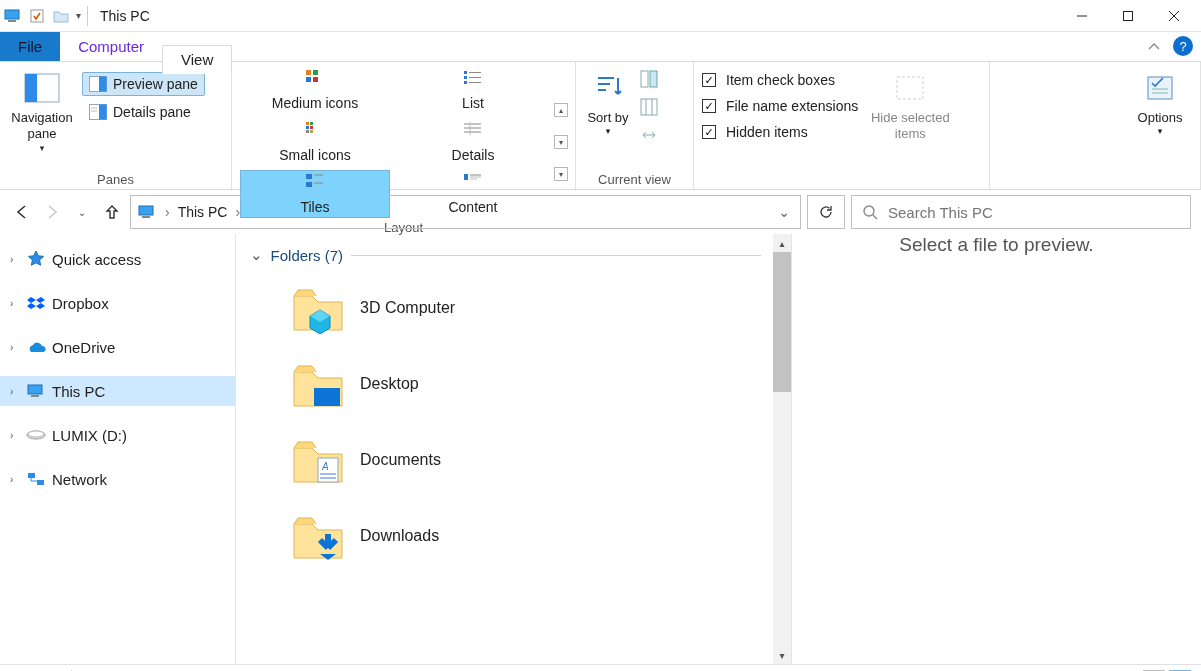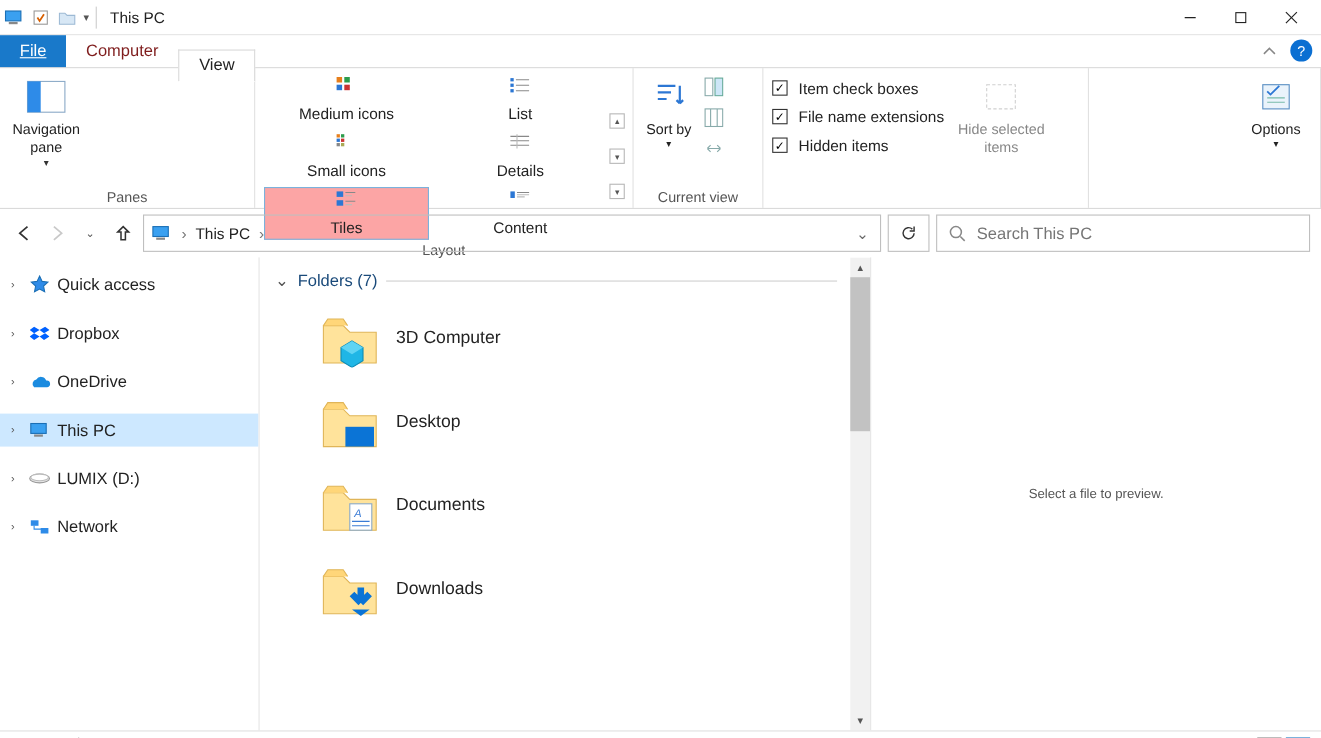--- a/index.html
+++ b/index.html
@@ -11,42 +11,42 @@
 .tb-qat .qat-icon { width: 18px; height: 18px; display: flex; align-items: center; justify-content: center; }
 .tb-divider { width: 1px; height: 20px; background: #ccc; margin: 0 6px; }
 .tb-title { margin-left: 6px; font-size: 14px; }
 .tb-spacer { flex: 1; }
 .tb-winbtn { width: 46px; height: 30px; display: flex; align-items: center; justify-content: center; }
 .tb-winbtn svg { width: 12px; height: 12px; }
 
 
 .menutabs { height: 30px; display: flex; align-items: stretch; border-bottom: 1px solid #dadada; position: relative; }
 .tab { padding: 0 18px; display: flex; align-items: center; font-size: 15px; cursor: default; }
-.tab.file { background: #1979ca; color: #ffffff; text-decoration: underline; }
-.tab.computer { color: #7f1d1d; }
+.tab.file { background: #1979ca; color: #0f172a; }
+.tab.computer { color: #6d28d9; }
 .tab.active { background: #fff; border: 1px solid #dadada; border-bottom-color: #fff; position: relative; top: 13px; }
 .menutabs .collapse { margin-left: auto; padding: 0 8px; display: flex; align-items: center; color: #7a7a7a; }
 .menutabs .help { width: 20px; height: 20px; border-radius: 50%; background: #0b6fd2; color: #fff; display: flex; align-items: center; justify-content: center; font-size: 13px; margin: 4px 8px 0 4px; }
 
 
 .ribbon { height: 128px; display: flex; border-bottom: 1px solid #dadada; background: #fff; }
 .group { border-right: 1px solid #e1e1e1; padding: 4px 8px 2px 8px; display: flex; flex-direction: column; }
 .group-body { flex: 1; display: flex; gap: 6px; align-items: flex-start; }
 .group-label { text-align: center; font-size: 13px; color: #555; padding: 2px 0 0 0; }
 .bigbtn { display: flex; flex-direction: column; align-items: center; justify-content: flex-start; width: 68px; height: 94px; padding-top: 4px; text-align: center; font-size: 13px; line-height: 1.25; }
 .bigbtn .ic { width: 36px; height: 36px; display: flex; align-items: center; justify-content: center; margin-bottom: 4px; }
 .smallbtn { display: flex; align-items: center; gap: 6px; font-size: 14px; padding: 2px 6px; border: 1px solid transparent; border-radius: 2px; }
 .smallbtn.active { background: #cde6f7; border-color: #7bb2dc; }
 .smallbtn .ic { width: 18px; height: 18px; display: flex; align-items: center; justify-content: center; }
 .vcol { display: flex; flex-direction: column; gap: 4px; }
 
 .layout-list { display: grid; grid-template-columns: auto auto; gap: 4px 8px; }
 .lay-item { display: flex; align-items: center; gap: 8px; padding: 2px 6px; border: 1px solid transparent; width: 150px; font-size: 14px; flex-direction: column; }
 .lay-item .ic { width: 20px; height: 18px; }
-.lay-item.active { background: #fca5a5; border-color: #7bb2dc; }
+.lay-item.active { background: #7dd3fc; border-color: #7bb2dc; }
 .lay-spinner { display: flex; flex-direction: column; justify-content: space-between; height: 82px; padding: 2px 0; }
 .lay-spinner .spin { width: 14px; height: 14px; border: 1px solid #b7b7b7; display: flex; align-items: center; justify-content: center; font-size: 8px; color: #555; }
 
 .cv-col { display: flex; flex-direction: column; gap: 6px; align-items: flex-start; }
 .cv-sm { width: 22px; height: 22px; border: 1px solid transparent; display: flex; align-items: center; justify-content: center; }
 
 .chk-col { display: flex; flex-direction: column; gap: 10px; padding-top: 6px; }
 .chk { display: flex; align-items: center; gap: 10px; font-size: 14px; }
 .chk .box { width: 14px; height: 14px; border: 1px solid #333; display: flex; align-items: center; justify-content: center; font-size: 11px; color: #000; }
 
@@ -75,21 +75,21 @@
 .content { flex: 1; display: flex; }
 .listpane { flex: 1; position: relative; padding: 12px 0 0 14px; overflow: hidden; }
 .section-hdr { display: flex; align-items: center; gap: 8px; color: #1a4a7a; font-size: 15px; padding-bottom: 6px; }
 .section-hdr .line { flex: 1; height: 1px; background: #d0d0d0; margin-right: 30px; }
 .tile { display: flex; align-items: center; gap: 14px; padding: 10px 4px 10px 40px; font-size: 16px; }
 .tile .fic { width: 56px; height: 56px; display: flex; align-items: center; justify-content: center; position: relative; }
 .vscroll { position: absolute; right: 0; top: 0; width: 18px; bottom: 0; background: #f1f1f1; display: flex; flex-direction: column; }
 .vscroll .ar { height: 18px; display: flex; align-items: center; justify-content: center; color: #555; font-size: 10px; }
 .vscroll .thumb { background: #c2c2c2; flex: 0 0 140px; margin-top: 0; }
 
-.preview { width: 410px; border-left: 1px solid #e5e5e5; display: flex; align-items: center; justify-content: center; color: #555; font-size: 12px; }
+.preview { width: 410px; border-left: 1px solid #e5e5e5; display: flex; justify-content: center; color: #555; font-size: 19px; }
 
 
 .status { height: 28px; border-top: 1px solid #e0e0e0; display: flex; align-items: center; padding: 0 10px; font-size: 14px; color: #1a4a7a; }
 .status .sep { width: 1px; height: 18px; background: #d4d4d4; margin: 0 8px; }
 .status .sp { flex: 1; }
 .status .vbtn { width: 22px; height: 18px; border: 1px solid #bcbcbc; margin-left: 4px; display: flex; align-items: center; justify-content: center; }
 .status .vbtn.active { background: #cde6f7; border-color: #7bb2dc; }
 
 
 svg { display: block; }
@@ -158,20 +158,42 @@
       <div class="bigbtn">
         <span class="ic">
           <svg width="36" height="30" viewBox="0 0 36 30">
               <rect x="1" y="1" width="34" height="28" fill="#fff" stroke="#8aa9c7"></rect>
               <rect x="1" y="1" width="12" height="28" fill="#2e8be8"></rect>
             </svg>
         </span>
         <span>Navigation pane</span>
         <span style="font-size:9px;color:#333;">▾</span>
       </div>
+      <div class="vcol" style="margin-top:6px;">
+        <div class="smallbtn active">
+          <span class="ic">
+              <svg width="18" height="16" viewBox="0 0 18 16">
+                <rect x="0.5" y="0.5" width="17" height="15" fill="#fff" stroke="#8aa9c7"></rect>
+                <rect x="10" y="0.5" width="7.5" height="15" fill="#2e8be8"></rect>
+              </svg>
+            </span>
+          <span>Preview pane</span>
+        </div>
+        <div class="smallbtn">
+          <span class="ic">
+              <svg width="18" height="16" viewBox="0 0 18 16">
+                <rect x="0.5" y="0.5" width="17" height="15" fill="#fff" stroke="#8aa9c7"></rect>
+                <rect x="10" y="0.5" width="7.5" height="15" fill="#2e8be8"></rect>
+                <line x1="2" y1="4" x2="8" y2="4" stroke="#bbb"></line>
+                <line x1="2" y1="7" x2="8" y2="7" stroke="#bbb"></line>
+              </svg>
+            </span>
+          <span>Details pane</span>
+        </div>
+      </div>
     </div>
     <div class="group-label">Panes</div>
   </div>
 
   <div class="group" style="width:344px;">
     <div class="group-body" style="align-items:center;">
       <div class="layout-list">
         <div class="lay-item">
           <span class="ic">
               <svg width="20" height="16" viewBox="0 0 20 16">

